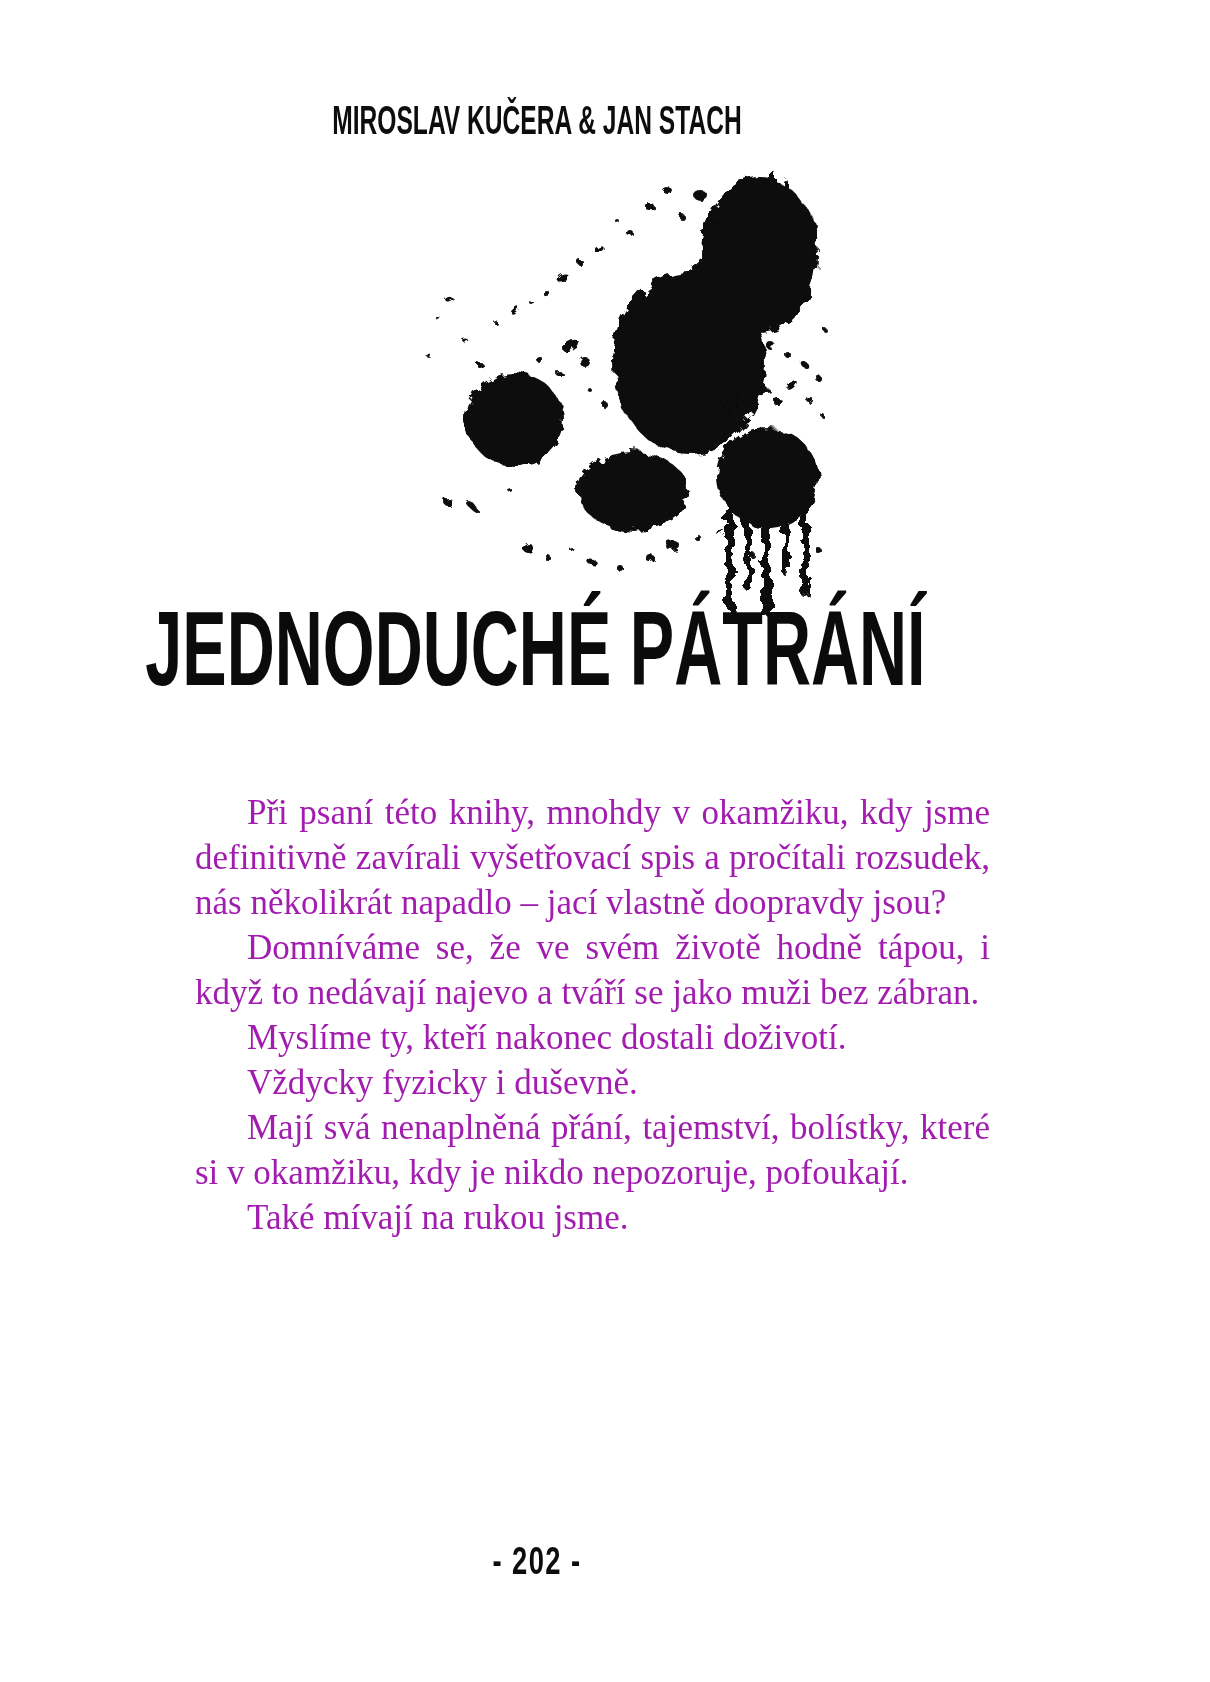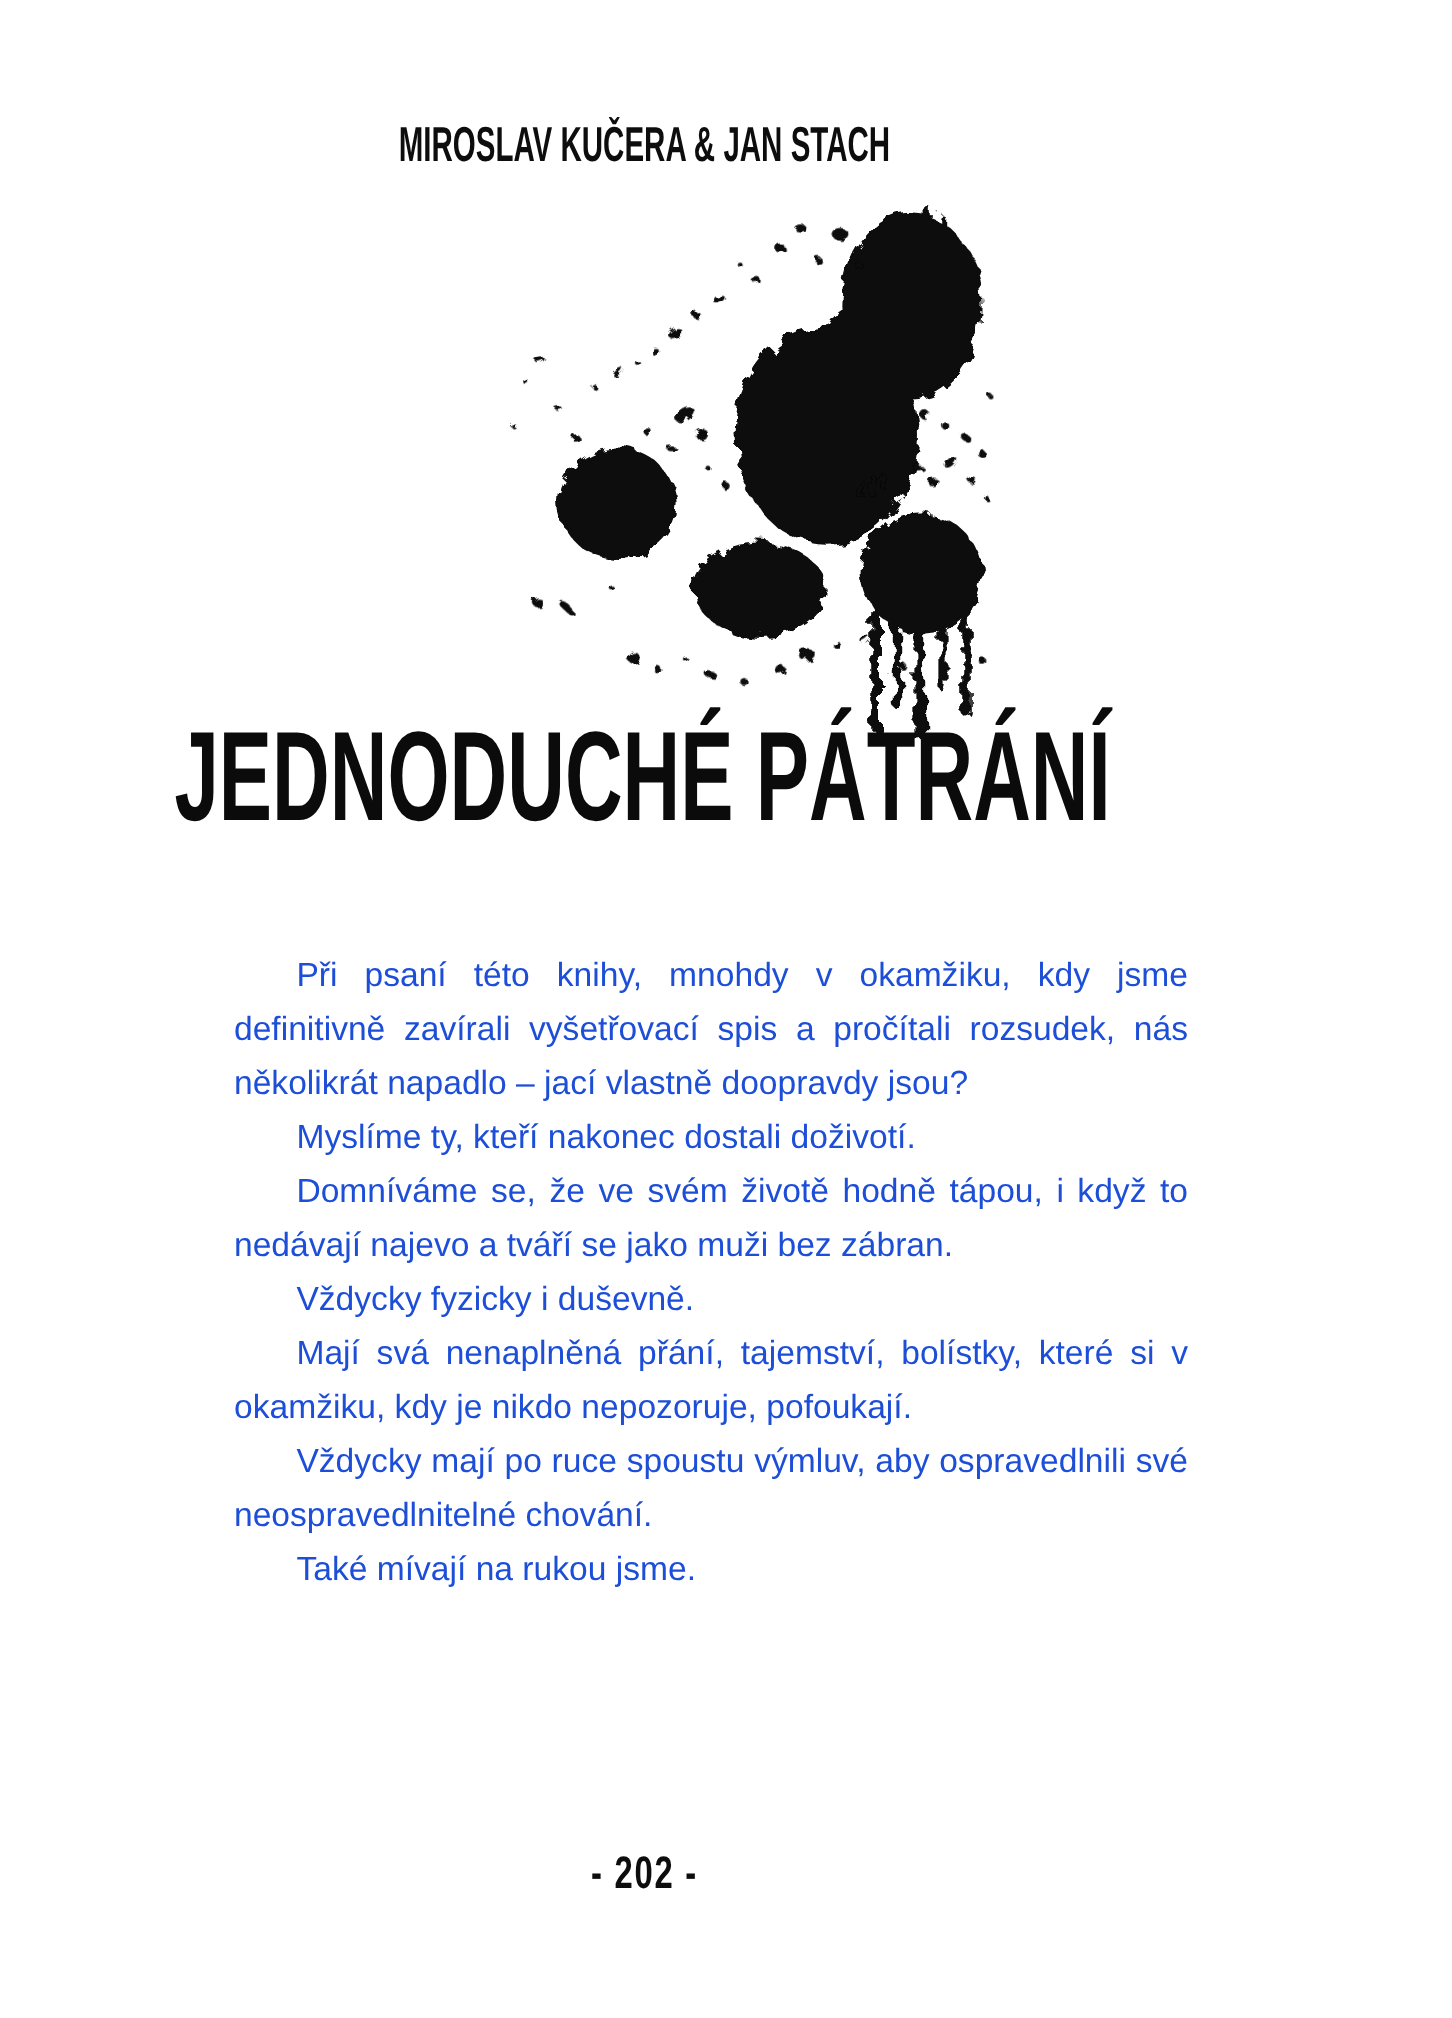--- a/index.html
+++ b/index.html
@@ -51,24 +51,24 @@
     color: #0b0b0b;
     transform: translateX(-48px) scale(0.64, 1.02);
     transform-origin: 50% 50%;
     white-space: nowrap;
   }
   .body-text {
     position: absolute;
     top: 790px;
     left: 195px;
     width: 795px;
-    font-family: Liberation Sans, sans-serif;
-    font-size: 28px;
+    font-family: Liberation Serif, serif;
+    font-size: 35px;
     line-height: 45px;
-    color: #1d4ed8;
+    color: #a21caf;
     text-align: justify;
   }
   .body-text p {
     margin: 0;
     text-indent: 52px;
   }
   .page-number {
     position: absolute;
     top: 1540px;
     left: 0;
@@ -175,23 +175,22 @@
         <circle cx="398" cy="400" r="3"></circle>
         <circle cx="405" cy="180" r="2"></circle>
       </g>
     </svg>
   </div>
 
   <h1 class="chapter-title">JEDNODUCHÉ PÁTRÁNÍ</h1>
 
   <div class="body-text">
       <p>Při psaní této knihy, mnohdy v okamžiku, kdy jsme definitivně zavírali vyšetřovací spis a pročítali rozsudek, nás několikrát napadlo – jací vlastně doopravdy jsou?</p>
+      <p>Domníváme se, že ve svém životě hodně tápou, i když to nedávají najevo a tváří se jako muži bez zábran.</p>
       <p>Myslíme ty, kteří nakonec dostali doživotí.</p>
-      <p>Domníváme se, že ve svém životě hodně tápou, i když to nedávají najevo a tváří se jako muži bez zábran.</p>
       <p>Vždycky fyzicky i duševně.</p>
       <p>Mají svá nenaplněná přání, tajemství, bolístky, které si v okamžiku, kdy je nikdo nepozoruje, pofoukají.</p>
-      <p>Vždycky mají po ruce spoustu výmluv, aby ospravedlnili své neospravedlnitelné chování.</p>
       <p>Také mívají na rukou jsme.</p>
     </div>
 
   <div class="page-number">- 202 -</div>
 
 </div>
 
 </body></html>

